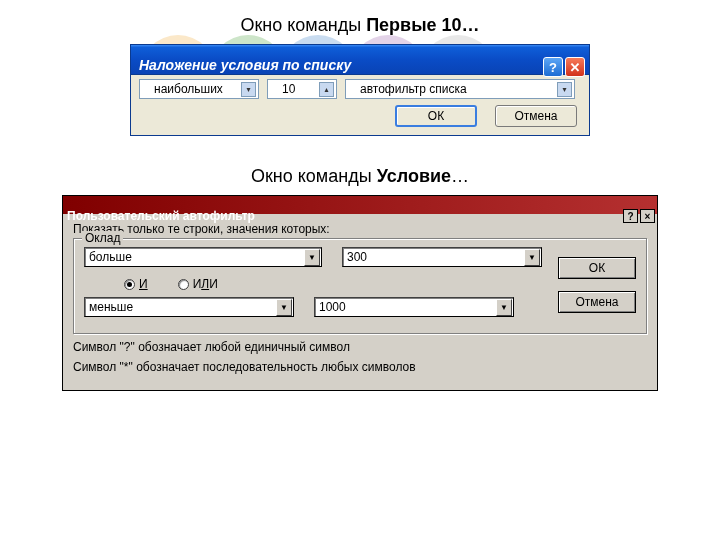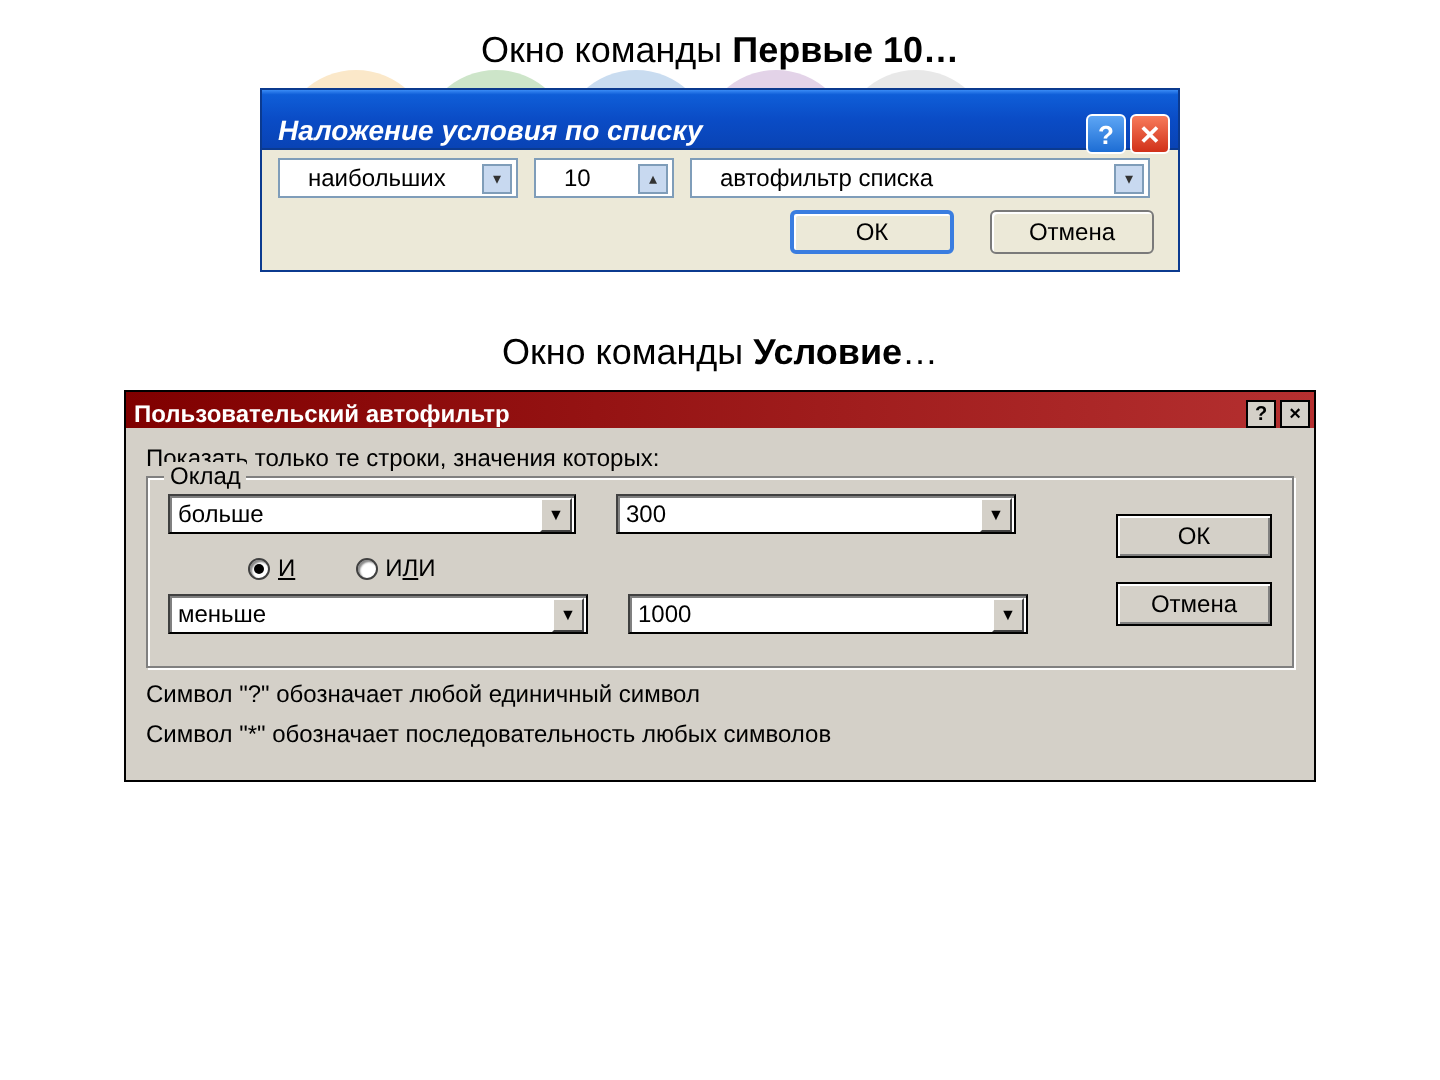--- a/index.html
+++ b/index.html
@@ -94,21 +94,21 @@
     width: 596px;
     margin: 0 auto;
     border: 1px solid #000;
     background: #d4d0c8;
     font-family: Tahoma, sans-serif;
   }
   .classic-titlebar {
     height: 18px;
     background: linear-gradient(to right, #800000, #b53030);
     color:#fff; font-weight:bold; font-size:12px;
-    padding:13px 2px 0 4px; display:flex; align-items:flex-end;
+    padding:13px 2px 0 4px; display:flex; align-items:flex-start;
   }
   .classic-titlebar .title { flex:1; }
   .classic-tbtn {
     width:15px;height:14px;background:#d4d0c8;border:1px solid #000;
     margin-left:2px;font-size:10px;display:flex;align-items:center;justify-content:center;
     color:#000;font-weight:bold;
   }
   .classic-body { padding:8px 10px 10px 10px; }
   .prompt { font-size:12px; margin-bottom:2px;}
   .fieldset {
@@ -201,21 +201,21 @@
     <span class="title">Пользовательский автофильтр</span>
     <div class="classic-tbtn">?</div>
     <div class="classic-tbtn">×</div>
   </div>
   <div class="classic-body">
     <div class="prompt">Показать только те строки, значения которых:</div>
     <div class="fieldset">
       <span class="legend">Оклад</span>
       <div class="left-col">
         <div class="row2">
-          <div class="classic-combo" style="width:204px">
+          <div class="classic-combo" style="width:238px">
             <span>больше</span>
             <span class="arrow">▼</span>
           </div>
           <div class="classic-combo" style="width:200px">
             <span>300</span>
             <span class="arrow">▼</span>
           </div>
         </div>
         <div class="radios">
           <label class="radio">

